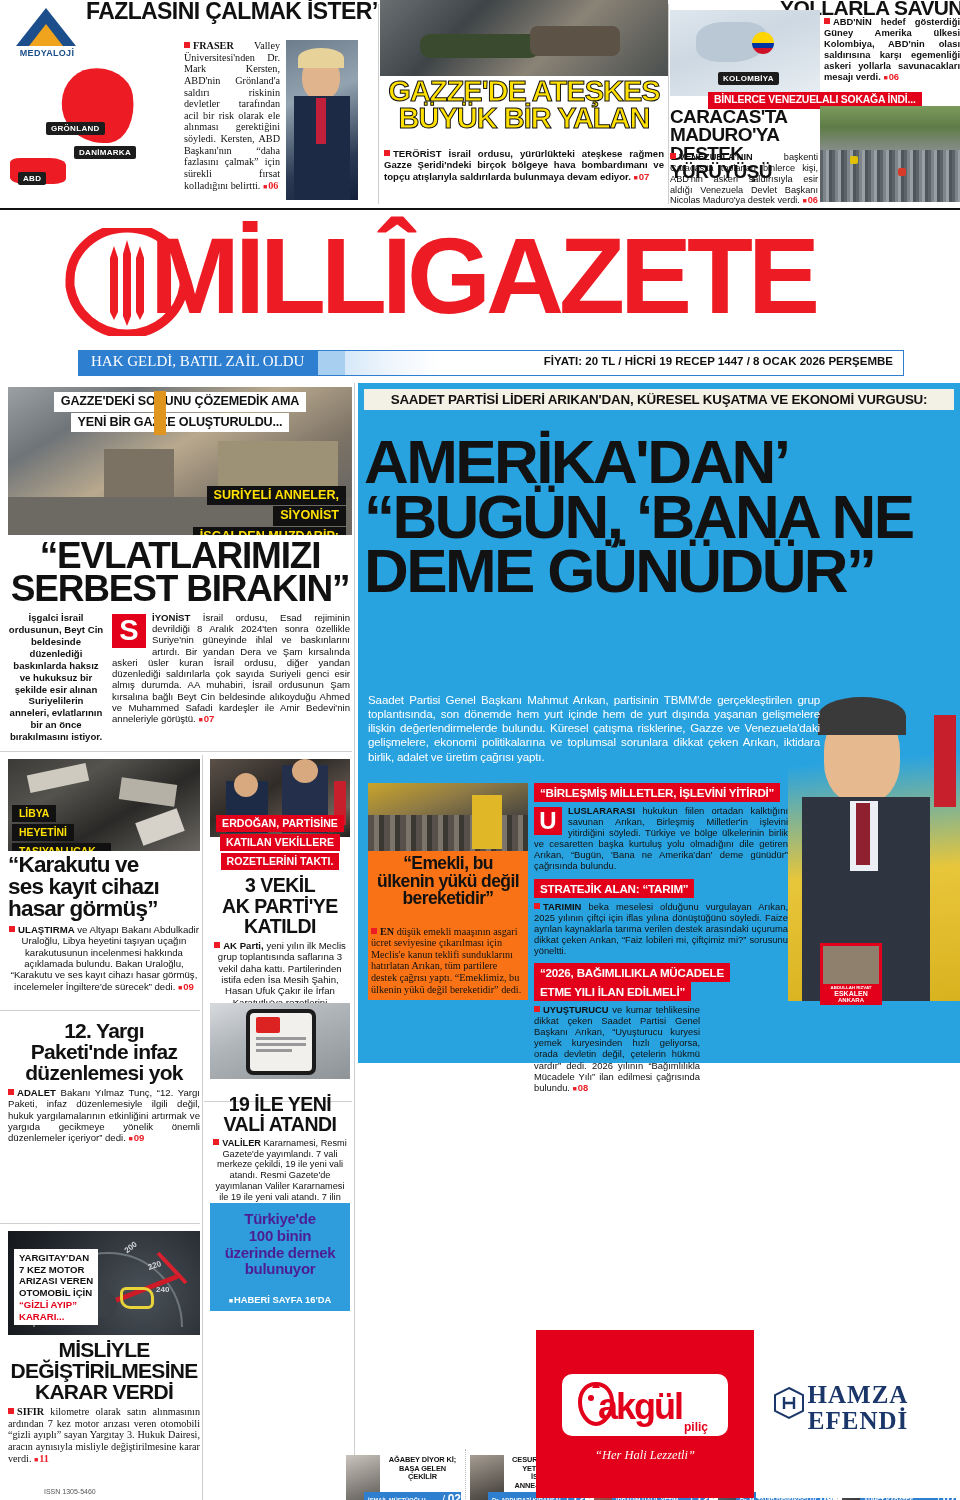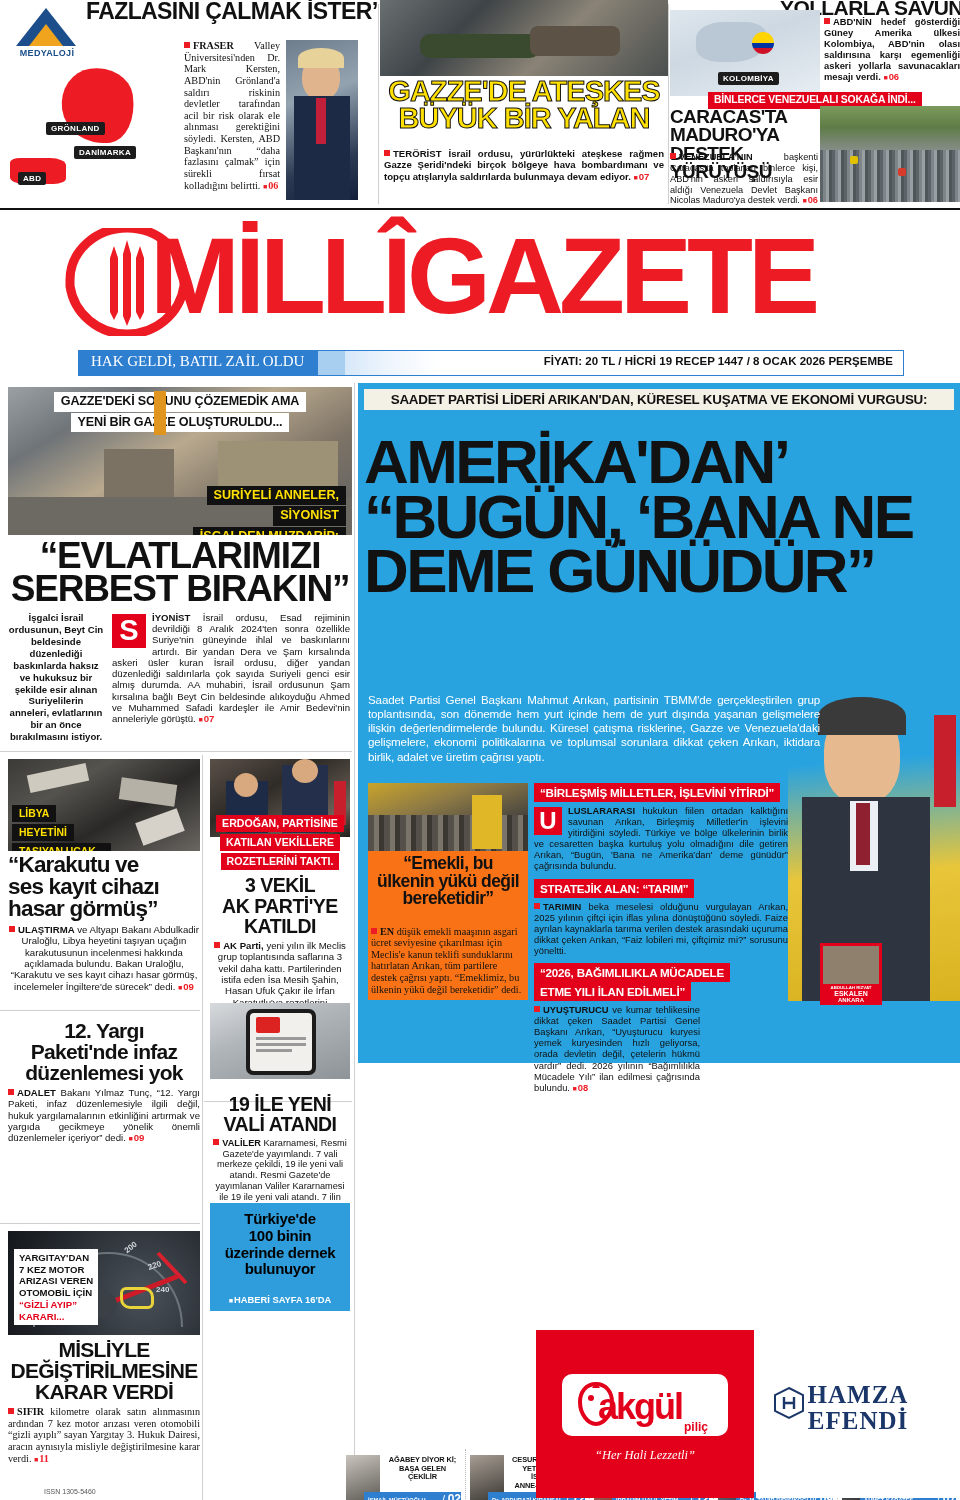--- a/index.html
+++ b/index.html
@@ -385,21 +385,21 @@
         <div style="font-size:19.5px; font-weight:bold; line-height:1.02; letter-spacing:-.5px;">VALİ ATANDI</div>
       </div>
       <div class="sans-body" style="margin-top:3px; text-align:center; font-size:9.2px;">
         <span class="bull"></span><b>VALİLER</b>
         <span>Kararnamesi, Resmi Gazete'de yayımlandı. 7 vali merkeze çekildi, 19 ile yeni vali atandı. Resmi Gazete'de yayımlanan Valiler Kararnamesi ile 19 ile yeni vali atandı. 7 ilin valisi “vali-mülkiye başmüfettişliği” görevine getirildi.</span>
         <span class="pg">08</span>
       </div>
     </div>
 
     <div style="position:absolute; left:210px; top:820px; width:140px; height:108px; background:#2f9ddb;">
-      <div style="padding:8px 6px 0; text-align:center; color:#000000; font-weight:bold; font-size:15px; line-height:1.12; letter-spacing:-.3px;">
+      <div style="padding:8px 6px 0; text-align:center; color:#4c1d95; font-weight:bold; font-size:15px; line-height:1.12; letter-spacing:-.3px;">
         <div>Türkiye'de</div>
         <div>100 binin</div>
         <div>üzerinde dernek</div>
         <div>bulunuyor</div>
       </div>
       <div style="position:absolute; left:0; bottom:6px; width:140px; text-align:center; color:#fff; font-size:9.4px; font-weight:bold;">
         <span class="pg" style="color:#fff;">HABERİ SAYFA 16'DA</span>
       </div>
     </div>
 

